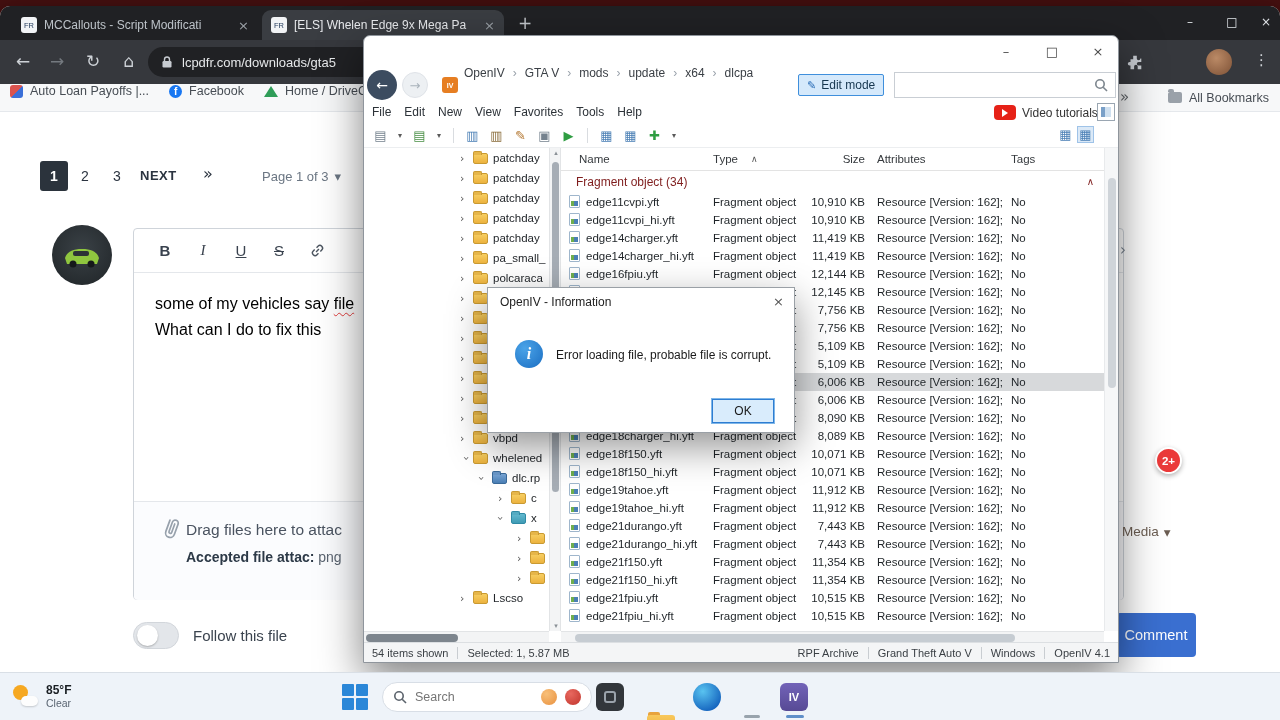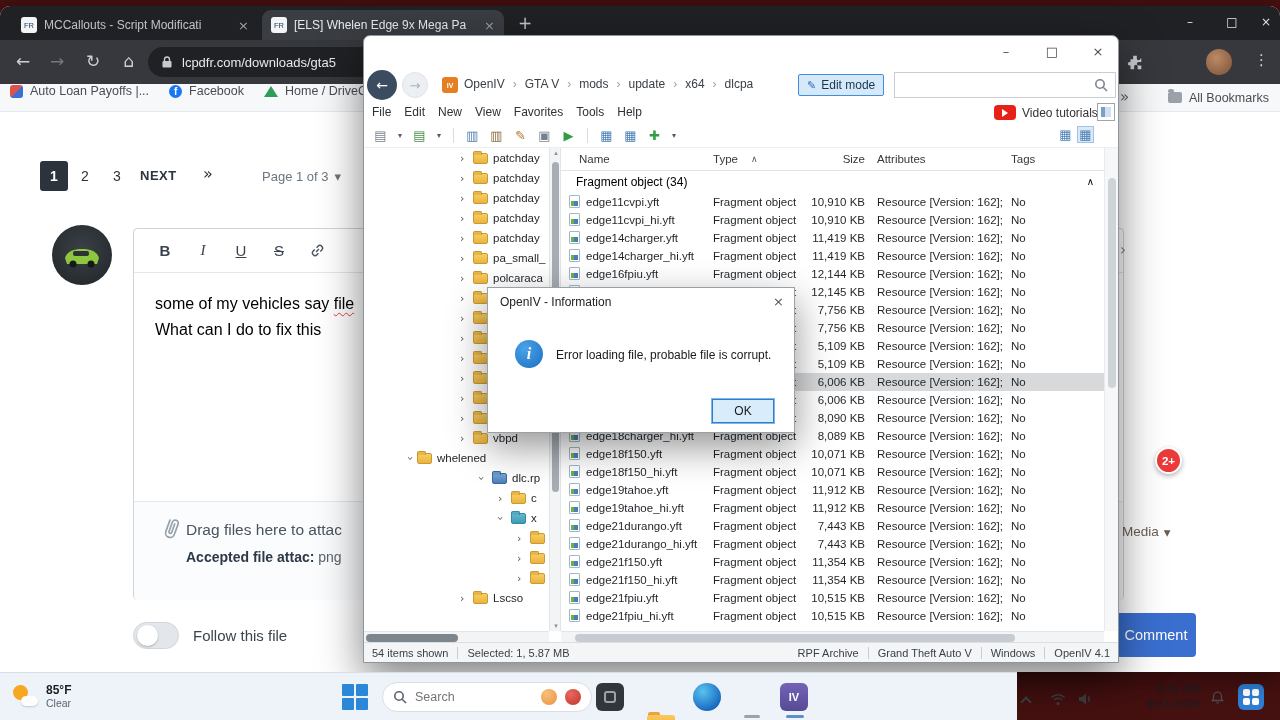--- a/index.html
+++ b/index.html
@@ -74,21 +74,21 @@
 .media-btn{position:absolute;left:1122px;top:412px;font-size:13.5px;color:#6b5d52;display:flex;gap:5px;align-items:flex-start}
 .badge2{position:absolute;left:1155px;top:335px;width:27px;height:27px;border-radius:50%;background:#eb3a3a;border:2px solid #fff;box-shadow:0 2px 5px rgba(0,0,0,.3);color:#fff;font-size:11.5px;font-weight:bold;display:flex;align-items:center;justify-content:center}
 
 
 .openiv{position:absolute;left:363px;top:35px;width:756px;height:628px;background:#fff;border:1px solid #8f959c;border-radius:7px 7px 0 0;box-shadow:0 16px 44px rgba(0,0,0,.5);z-index:3;color:#2b2f33}
 .ov-ctl{position:absolute;width:28px;text-align:center;top:8px;font-size:13px;color:#4b4b4b}
 .ov-ctl.min{left:628px}.ov-ctl.max{left:674px}.ov-ctl.cls{left:720px}
 .ov-back{position:absolute;left:3px;top:34px;width:30px;height:30px;border-radius:50%;background:#3c4c60;color:#fff;font-size:14px;display:flex;align-items:center;justify-content:center}
 .ov-fwd{position:absolute;left:38px;top:36px;width:26px;height:26px;border-radius:50%;background:#edf0f3;border:1px solid #dfe3e8;color:#aab3bb;font-size:13px;display:flex;align-items:center;justify-content:center}
 .ov-logo{position:absolute;left:78px;top:41px;width:16px;height:16px;border-radius:3px;background:#e67e22;color:#fff;font-size:7px;font-weight:bold;display:flex;align-items:center;justify-content:center}
-.crumbs{position:absolute;left:100px;top:30px;height:36px;width:332px;display:flex;align-items:center;overflow:hidden}
+.crumbs{position:absolute;left:100px;top:30px;height:36px;width:332px;display:flex;align-items:flex-start;overflow:hidden}
 .crumb{font-size:12px;color:#3a3f45;white-space:nowrap}
 .crumbs div+div::before{content:"›";color:#9aa2ab;margin:0 8px}
 .editmode{position:absolute;left:434px;top:38px;height:22px;padding:0 8px;background:#d5e9fb;border:1px solid #3f8fdc;border-radius:2px;display:flex;align-items:center;gap:5px;font-size:12px;color:#16364f}
 .editmode .pen{font-size:11px;color:#2d6fb8}
 .ov-search{position:absolute;left:530px;top:36px;width:222px;height:26px;background:#fff;border:1px solid #c9ced4;display:flex;align-items:center;justify-content:flex-end;padding-right:7px}
 .ov-search input{border:none;outline:none;flex:1;font-size:12px;padding-left:6px;font-family:inherit}
 .ov-menu{position:absolute;left:8px;top:64px;height:24px;display:flex;align-items:center;gap:13px}
 .ov-menu div{font-size:12px;color:#2c3238}
 .ytbtn{position:absolute;left:630px;top:69px;width:22px;height:15px;border-radius:4px;background:#e62117;display:flex;align-items:center;justify-content:center}
 .ytbtn::after{content:"";width:0;height:0;border-left:6px solid #fff;border-top:4px solid transparent;border-bottom:4px solid transparent}
@@ -114,21 +114,21 @@
 .trow.ic-teal .ticon{background:linear-gradient(#63b9cf,#3f9bb5);border-color:#2f8aa5}
 .trow.ic-teal .ticon::before{background:#55abc2;border-color:#2f8aa5}
 .tree-vscroll{position:absolute;left:185px;top:112px;width:12px;height:483px;background:#f3f4f5;border-left:1px solid #e2e4e6;border-right:1px solid #e2e4e6}
 .tree-vscroll .thumb{position:absolute;left:2px;top:14px;width:7px;height:330px;background:#a6adb5;border-radius:4px}
 .sarrow{position:absolute;left:0;width:12px;text-align:center;font-size:7px;color:#8a9096}
 
 .lheader{position:absolute;left:197px;top:112px;width:543px;height:23px;border-bottom:1px solid #e3e3e3;font-size:11.5px;color:#35393d}
 .lheader span{position:absolute;top:0;line-height:22px;white-space:nowrap}
 .lh-name{left:18px}.lh-type{left:152px}.lh-size{left:230px;width:74px;text-align:right}.lh-attr{left:316px}.lh-tags{left:450px}
 .sortcaret{position:absolute;left:190px;top:-3px;font-size:9px;color:#555}
-.lgroup{position:absolute;left:197px;top:135px;width:543px;height:22px;line-height:22px;font-size:12px;color:#000000}
+.lgroup{position:absolute;left:197px;top:135px;width:543px;height:22px;line-height:22px;font-size:12px;color:#7f1d1d}
 .lgroup .glbl{position:absolute;left:15px}
 .lgroup .gchev{position:absolute;right:10px;top:0;font-size:10px}
 .lrows{position:absolute;left:197px;top:157px;width:543px}
 .frow{position:relative;height:18px;font-size:11.5px;color:#1f2428}
 .frow.selected{background:#d7d9db}
 .frow span{position:absolute;top:0;line-height:18px;white-space:nowrap}
 .ficon{left:8px;top:2px!important;width:11px;height:13px;background:#fff;border:1px solid #9fb6cc;border-radius:1px}
 .ficon::after{content:"";position:absolute;left:1px;right:1px;bottom:1px;height:5px;background:linear-gradient(90deg,#6fae4e 45%,#4a7fb5 45%)}
 .fname{left:25px}.ftype{left:152px}.fsize{left:230px;width:74px;text-align:right}.fattr{left:316px}.ftags{left:450px}
 .list-vscroll{position:absolute;left:740px;top:112px;width:14px;height:483px;background:#f6f7f8;border-left:1px solid #e8eaec}
@@ -147,21 +147,21 @@
 
 .dlg{position:absolute;left:487px;top:287px;width:308px;height:146px;background:#fff;border:1px solid #9aa0a6;box-shadow:0 14px 36px rgba(0,0,0,.42);z-index:5}
 .dlg-title{position:absolute;left:12px;top:7px;font-size:12px;color:#222}
 .dlg-x{position:absolute;right:10px;top:6px;font-size:13px;color:#555}
 .dlg-ic{position:absolute;left:27px;top:52px;width:28px;height:28px;border-radius:50%;background:radial-gradient(circle at 35% 30%,#4aa3e8,#1b6ec2);color:#fff;display:flex;align-items:center;justify-content:center;font-family:"Liberation Serif",serif;font-style:italic;font-weight:bold;font-size:16px}
 .dlg-ic::after{content:"i"}
 .dlg-msg{position:absolute;left:68px;top:60px;font-size:12px;color:#1a1a1a;width:225px}
 .dlg-ok{position:absolute;right:20px;bottom:9px;width:62px;height:24px;background:#d9ecfc;border:1px solid #2d7dd2;outline:1px solid #7fb6e8;display:flex;align-items:center;justify-content:center;font-size:12px;color:#1a1a1a}
 
 
-.taskbar{position:absolute;left:0;bottom:0;width:1017px;height:48px;background:#eef3f9;border-top:1px solid #d9dfe6;z-index:10}
+.taskbar{position:absolute;left:0;bottom:0;width:1280px;height:48px;background:#eef3f9;border-top:1px solid #d9dfe6;z-index:10}
 .weather{position:absolute;left:12px;top:10px;display:flex;align-items:center;gap:8px}
 .sunc{position:relative;width:26px;height:26px}
 .sunc::before{content:"";position:absolute;left:1px;top:2px;width:15px;height:15px;border-radius:50%;background:#f6a821}
 .sunc::after{content:"";position:absolute;right:0;bottom:3px;width:17px;height:10px;border-radius:6px;background:#fdfdfd;box-shadow:0 1px 2px rgba(0,0,0,.18)}
 .wtemp{font-size:12px;font-weight:bold;color:#1a1f24;line-height:14px}
 .wdesc{font-size:10.5px;color:#5a6572;line-height:12px}
 .winlogo{position:absolute;left:342px;top:11px;width:27px;height:27px;display:grid;grid-template-columns:12px 12px;grid-template-rows:12px 12px;gap:2px}
 .winlogo span{background:#2b87d8;border-radius:1px}
 .tsearch{position:absolute;left:382px;top:9px;width:210px;height:30px;border-radius:15px;background:#fff;border:1px solid #d8dee6;display:flex;align-items:center;padding:0 10px;gap:8px}
 .tsearch input{border:none;outline:none;flex:1;font-size:12.5px;color:#5a6470;background:transparent;font-family:inherit;min-width:0}
@@ -448,21 +448,21 @@
         <div class="trow" style="padding-left: 96px;">
           <span class="chev"></span>
           <span class="ticon"></span>
           <span></span>
         </div>
         <div class="trow" style="padding-left: 96px;">
           <span class="chev"></span>
           <span class="ticon"></span>
           <span>vbpd</span>
         </div>
-        <div class="trow expanded" style="padding-left: 40px; text-align: center;">
+        <div class="trow expanded" style="padding-left: 96px; text-align: center;">
           <span class="chev"></span>
           <span class="ticon"></span>
           <span>whelened</span>
         </div>
         <div class="trow ic-rpf expanded" style="padding-left: 115px;">
           <span class="chev"></span>
           <span class="ticon"></span>
           <span>dlc.rp</span>
         </div>
         <div class="trow" style="padding-left: 134px;">

